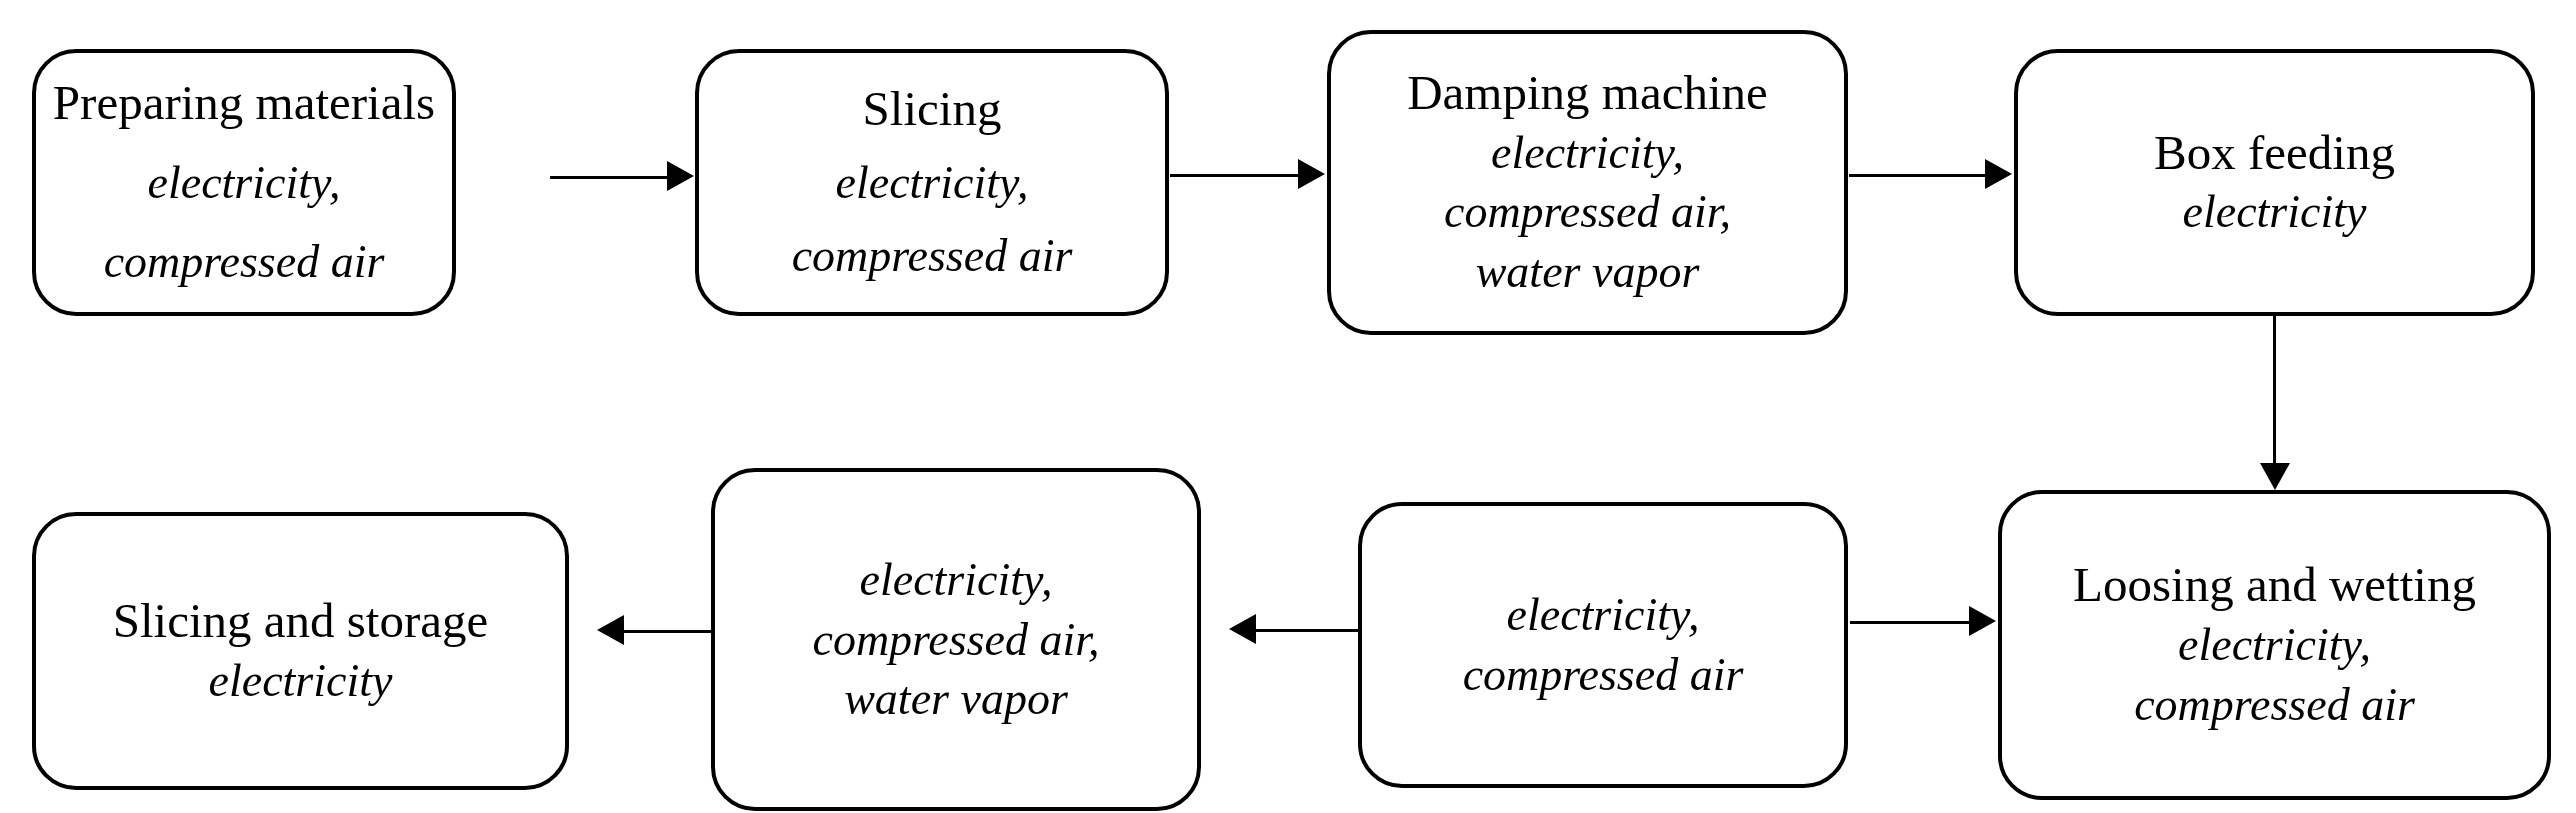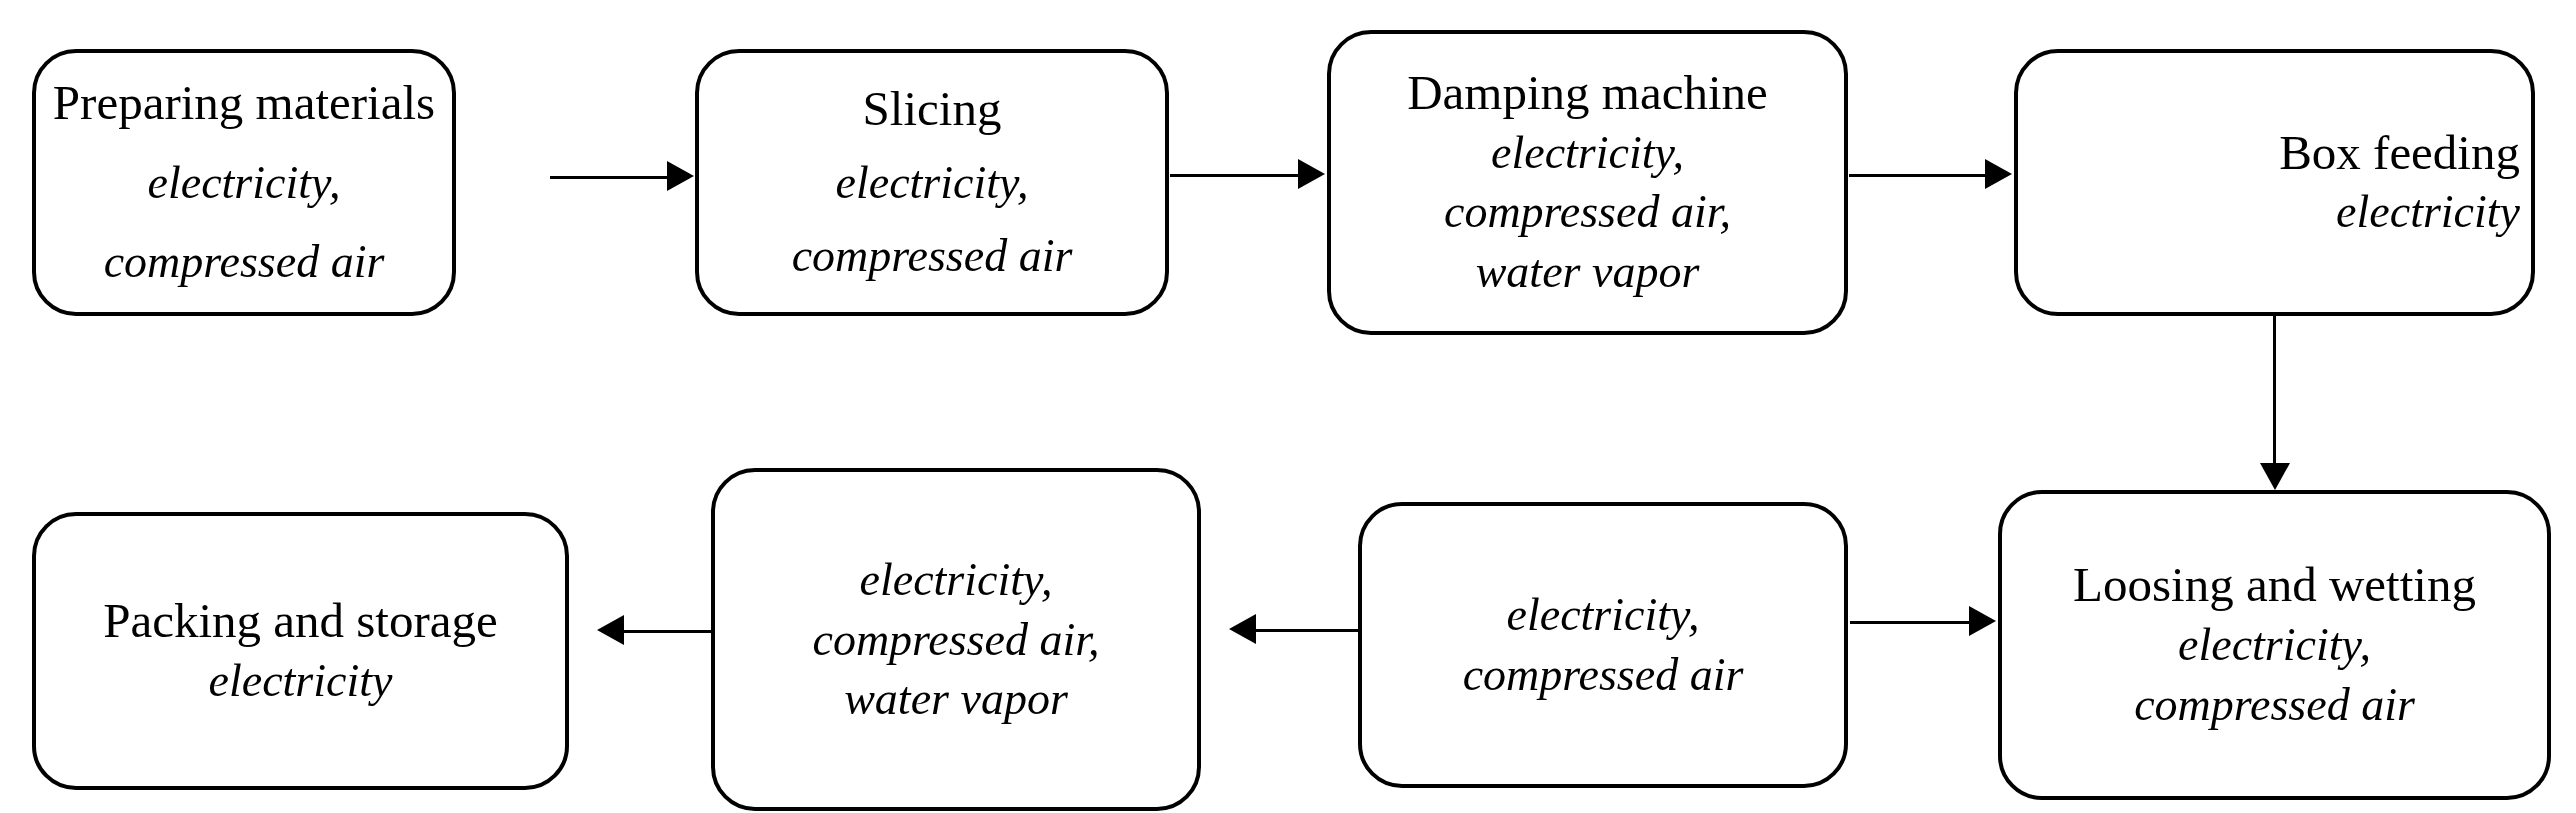--- a/index.html
+++ b/index.html
@@ -36,21 +36,21 @@
   .node .util{
     font-style:italic;
     font-size:46px;
     line-height:1.30;
     white-space:nowrap;
   }
   
   #n-preparing   { left:32px;   top:49px;  width:424px;  height:267px;gap:20px; }
   #n-slicing     { left:695px;  top:49px;  width:474px;  height:267px;gap:14px; }
   #n-damping     { left:1327px; top:30px;  width:521px;  height:305px;text-align:right; }
-  #n-boxfeeding  { left:2014px; top:49px;  width:521px;  height:267px;align-items:flex-end; }
+  #n-boxfeeding  { left:2014px; top:49px;  width:521px;  height:267px; }
   #n-loosing     { left:1998px; top:490px; width:553px;  height:310px; }
   #n-purification{ left:1358px; top:502px; width:490px;  height:286px; }
   #n-charging    { left:711px;  top:468px; width:490px;  height:343px; }
   #n-packing     { left:32px;   top:512px; width:537px;  height:278px; }
 
   
   .conn{ position:absolute; }
   .conn .shaft-h{
     position:absolute;
     height:0;
@@ -152,21 +152,21 @@
     <div class="util">compressed air</div>
   </div>
 
   <div class="node" id="n-charging">
     <div class="util">electricity,</div>
     <div class="util">compressed air,</div>
     <div class="util">water vapor</div>
   </div>
 
   <div class="node" id="n-packing">
-    <div class="title">Packing and storage</div>
+    <div class="title">Slicing and storage</div>
     <div class="util">electricity</div>
   </div>
 
   <div class="conn" id="a1">
     <div class="shaft-h"></div>
     <div class="head head-right"></div>
   </div>
 
   <div class="conn" id="a2">
     <div class="shaft-h"></div>

